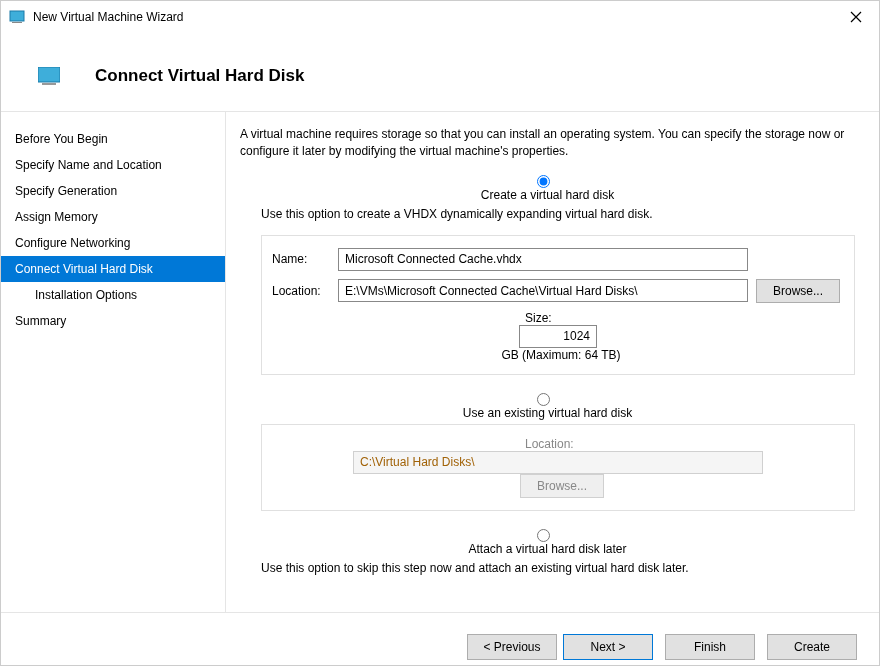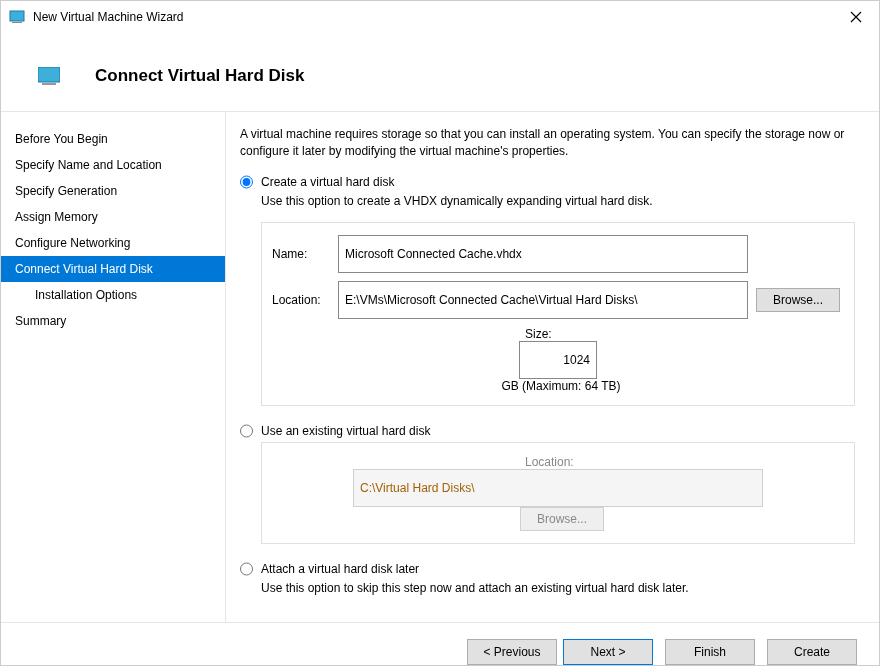--- a/index.html
+++ b/index.html
@@ -18,33 +18,33 @@
     .body { flex: 1; display: flex; border-top: 1px solid #e5e5e5; border-bottom: 1px solid #e5e5e5; }
 
     .sidebar { width: 225px; padding: 14px 0; border-right: 1px solid #e5e5e5; }
     .sidebar .step { padding: 6px 14px; font-size: 12px; cursor: pointer; }
     .sidebar .step.selected { background: #0078d7; color: #fff; }
     .sidebar .step.indent { padding-left: 34px; }
 
     .content { flex: 1; padding: 14px 24px 14px 14px; font-size: 12px; }
     .content .intro { margin-bottom: 14px; line-height: 1.45; }
 
-    .radio-row { display: flex; margin-bottom: 4px; }
+    .radio-row { display: flex; align-items: center; margin-bottom: 4px; flex-direction: column; }
     .radio-row input[type=radio] { margin-right: 8px; }
     .radio-row label { font-size: 12px; }
     .hint { margin-left: 21px; margin-bottom: 12px; font-size: 12px; line-height: 1.4; }
 
     .fields { margin-left: 21px; border: 1px solid #e0e0e0; padding: 12px 10px; margin-bottom: 18px; }
     .fields.disabled { color: #888; }
     .fields.disabled input { background: #f5f5f5; color: #a16207; border-color: #d0d0d0; }
     .fields.disabled .btn { color: #888; background: #efefef; border-color: #d0d0d0; }
     .frow { display: flex; align-items: center; margin-bottom: 8px; }
     .frow:last-child { margin-bottom: 0; flex-direction: column; }
     .frow .flabel { width: 66px; }
-    .txt { border: 1px solid #888; height: 38px; font-family: inherit; font-size: 12px; padding: 0 6px; background: #fff; }
+    .txt { border: 1px solid #888; height: 23px; font-family: inherit; font-size: 12px; padding: 0 6px; background: #fff; }
     .txt.name { width: 410px; }
     .txt.loc { width: 410px; }
     .txt.size { width: 78px; text-align: right; }
     .size-suffix { margin-left: 6px; }
     .btn { height: 24px; border: 1px solid #adadad; background: #e1e1e1; font-family: inherit; font-size: 12px; padding: 2px 14px; cursor: pointer; margin-left: 8px; min-width: 84px; }
     .btn.primary { border-color: #0078d7; }
 
     .footer { height: 52px; display: flex; align-items: center; justify-content: flex-end; padding-right: 22px; gap: 12px; }
     .footer .btn { min-width: 90px; height: 26px; margin-left: 0; margin-top: 16px; }
     .footer .ngroup { display: flex; gap: 6px; }

